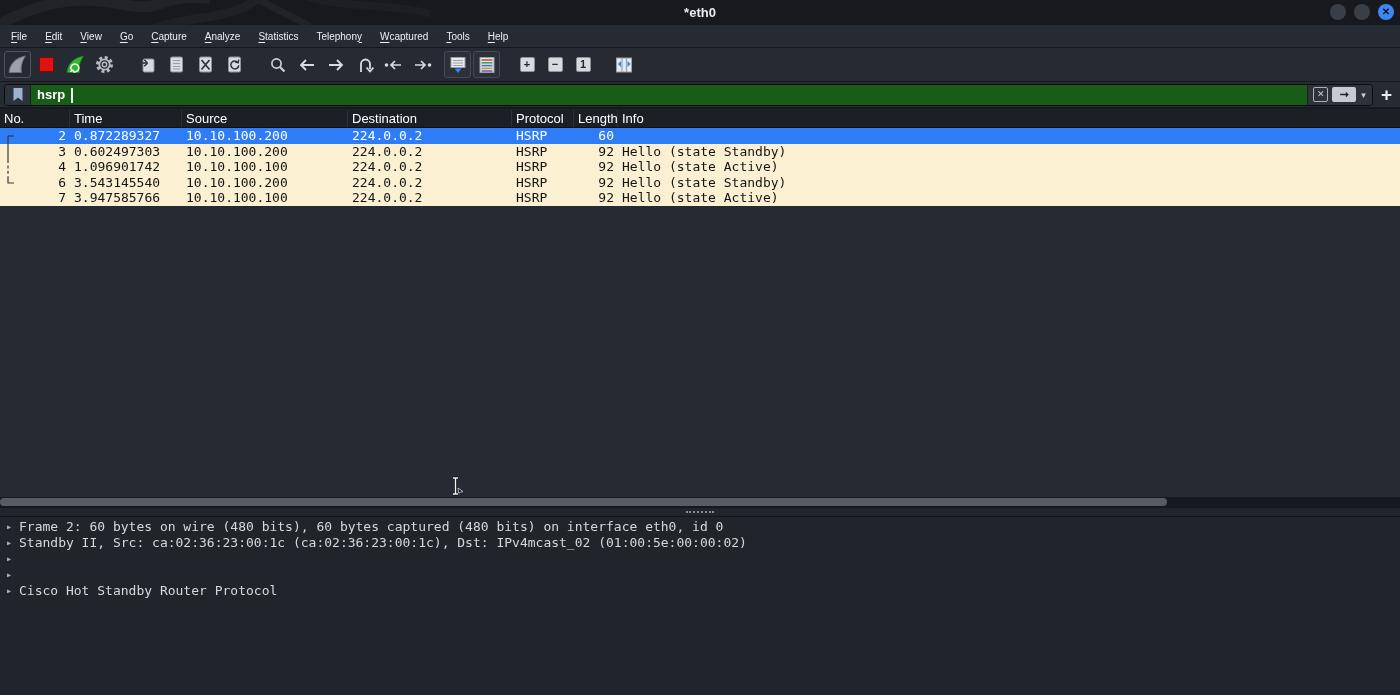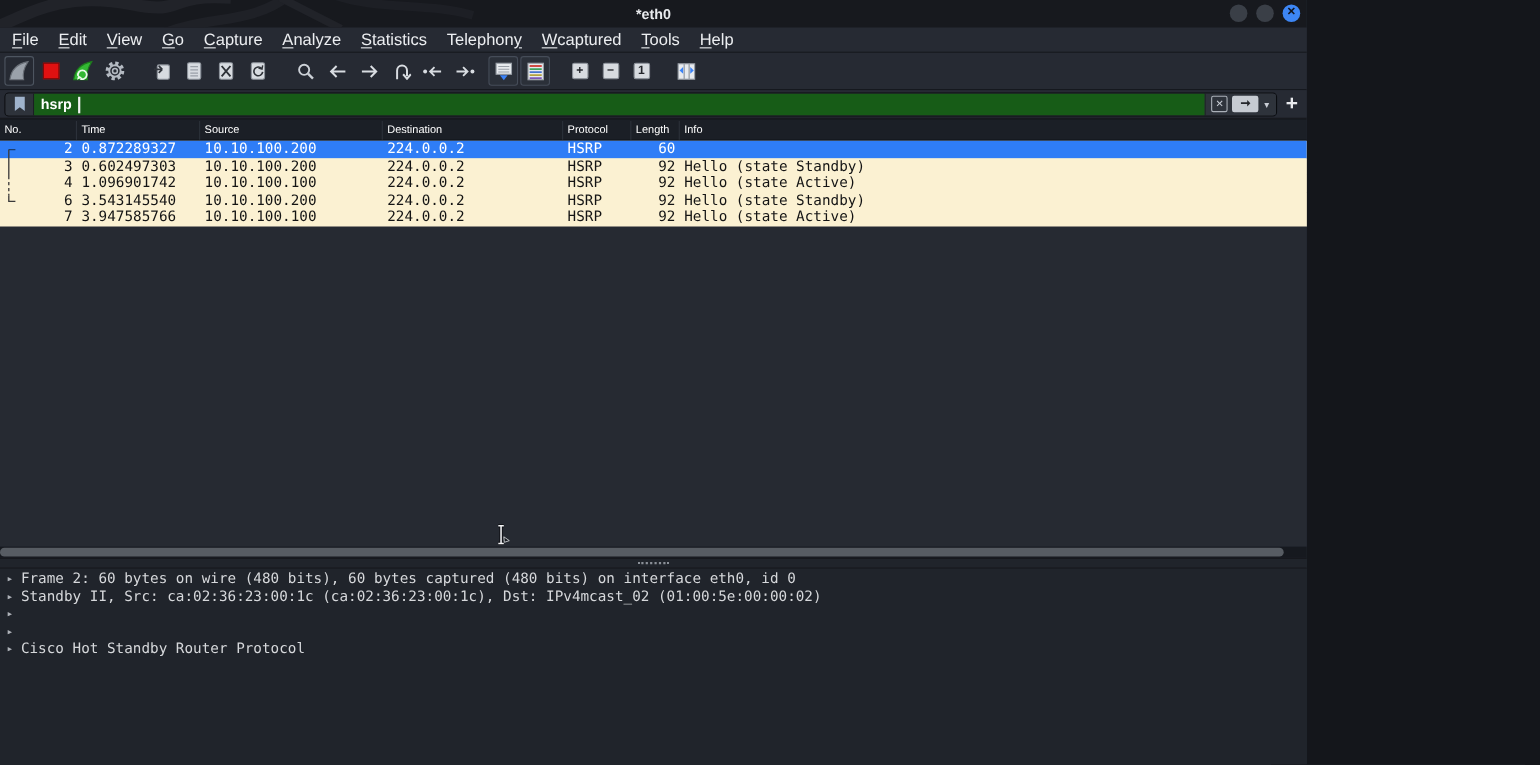--- a/index.html
+++ b/index.html
@@ -1,38 +1,38 @@
 <!DOCTYPE html>
 <html><head>
 <meta charset="utf-8">
 <style>
   * { margin:0; padding:0; box-sizing:border-box; }
   html,body { background:#14161b; }
   .screen {
-    position:relative; width:1188px; height:695px; overflow:hidden;
+    position:relative; width:1400px; height:695px; overflow:hidden;
     background:#262a32; font-family:"Liberation Sans", sans-serif;
     display:flex; flex-direction:column;
   }
   
   .titlebar {
     position:relative; height:25px; background:#17191e; flex:0 0 25px;
     display:flex; align-items:center; justify-content:center;
   }
   .titlebar .dragon { position:absolute; left:0; top:0; }
   .win-title { color:#e9ebee; font-size:13px; font-weight:bold; z-index:2; }
   .win-btns { position:absolute; right:6px; top:4px; display:flex; gap:8px; z-index:3; }
   .win-btn { width:16px; height:16px; border-radius:50%; background:#3a3f47; }
   .win-btn.close { background:#3d86f4; color:#10131a; font-size:10px; font-weight:bold;
     display:flex; align-items:center; justify-content:center; line-height:1; }
   
   .menubar {
     height:23px; flex:0 0 23px; background:#262a33; display:flex; align-items:center;
     padding-left:2px; border-bottom:1px solid #15171c;
   }
-  .menu-item { color:#eceef1; font-size:15px; padding:2px 9px; cursor:default; white-space:nowrap; }
+  .menu-item { color:#eceef1; font-size:10px; padding:2px 9px; cursor:default; white-space:nowrap; }
   .menu-item .mn { text-decoration:underline; text-underline-offset:2px; }
   
   .toolbar {
     height:34px; flex:0 0 34px; background:#262a33; display:flex; align-items:center;
     padding-left:4px; border-bottom:1px solid #15171c;
   }
   .tbtn { width:27px; height:27px; display:flex; align-items:center; justify-content:center;
     margin-right:2px; border:1px solid transparent; border-radius:3px; }
   .tbtn.focus { border-color:#4d5560; }
   .tbtn.boxed { background:#2b3039; border-color:#454c58; width:27px; height:27px; }
@@ -58,21 +58,21 @@
   .fclear { width:15px; height:15px; border:1px solid #aab0b8; border-radius:2px; color:#c9ced5;
     font-size:9px; display:flex; align-items:center; justify-content:center; line-height:1; }
   .fapply { width:24px; height:15px; background:#c6cbd2; border-radius:2px; color:#23262b;
     font-size:11px; font-weight:bold; display:flex; align-items:center; justify-content:center; line-height:1; }
   .fdrop { color:#c9ced5; font-size:9px; padding:0 1px; }
   .fadd { color:#e9ebee; font-size:19px; font-weight:bold; padding:0 2px 0 8px; line-height:1; }
   
   .cols { display:grid; grid-template-columns:70px 112px 166px 164px 62px 44px 1fr; }
   .plist-header { height:19px; flex:0 0 19px; background:#1b1f26; border-bottom:1px solid #0c0e12;
     align-items:center; }
-  .plist-header .hc { color:#ffffff; font-size:10px; padding:0 0 0 4px; height:17px; line-height:17px;
+  .plist-header .hc { color:#ffffff; font-size:13px; padding:0 0 0 4px; height:17px; line-height:17px;
     border-right:1px solid #2c313a; white-space:nowrap; overflow:hidden; }
   .rows { position:relative; flex:0 0 78px; height:78px; background:#fbf1d2; }
   .prow { height:15.6px; align-items:center; font-family:"DejaVu Sans Mono","Liberation Mono",monospace;
     font-size:13px; color:#141414; background:#fbf1d2; line-height:15.6px; }
   .prow.selected { background:#2f7df6; color:#ffffff; }
   .prow .cell { white-space:nowrap; overflow:hidden; padding-left:4px; }
   .prow .r { text-align:right; padding-right:4px; padding-left:0; }
   .related-overlay { position:absolute; left:0; top:0; pointer-events:none; }
   
   .list-empty { flex:0 0 291px; position:relative; background:#262a32; }

